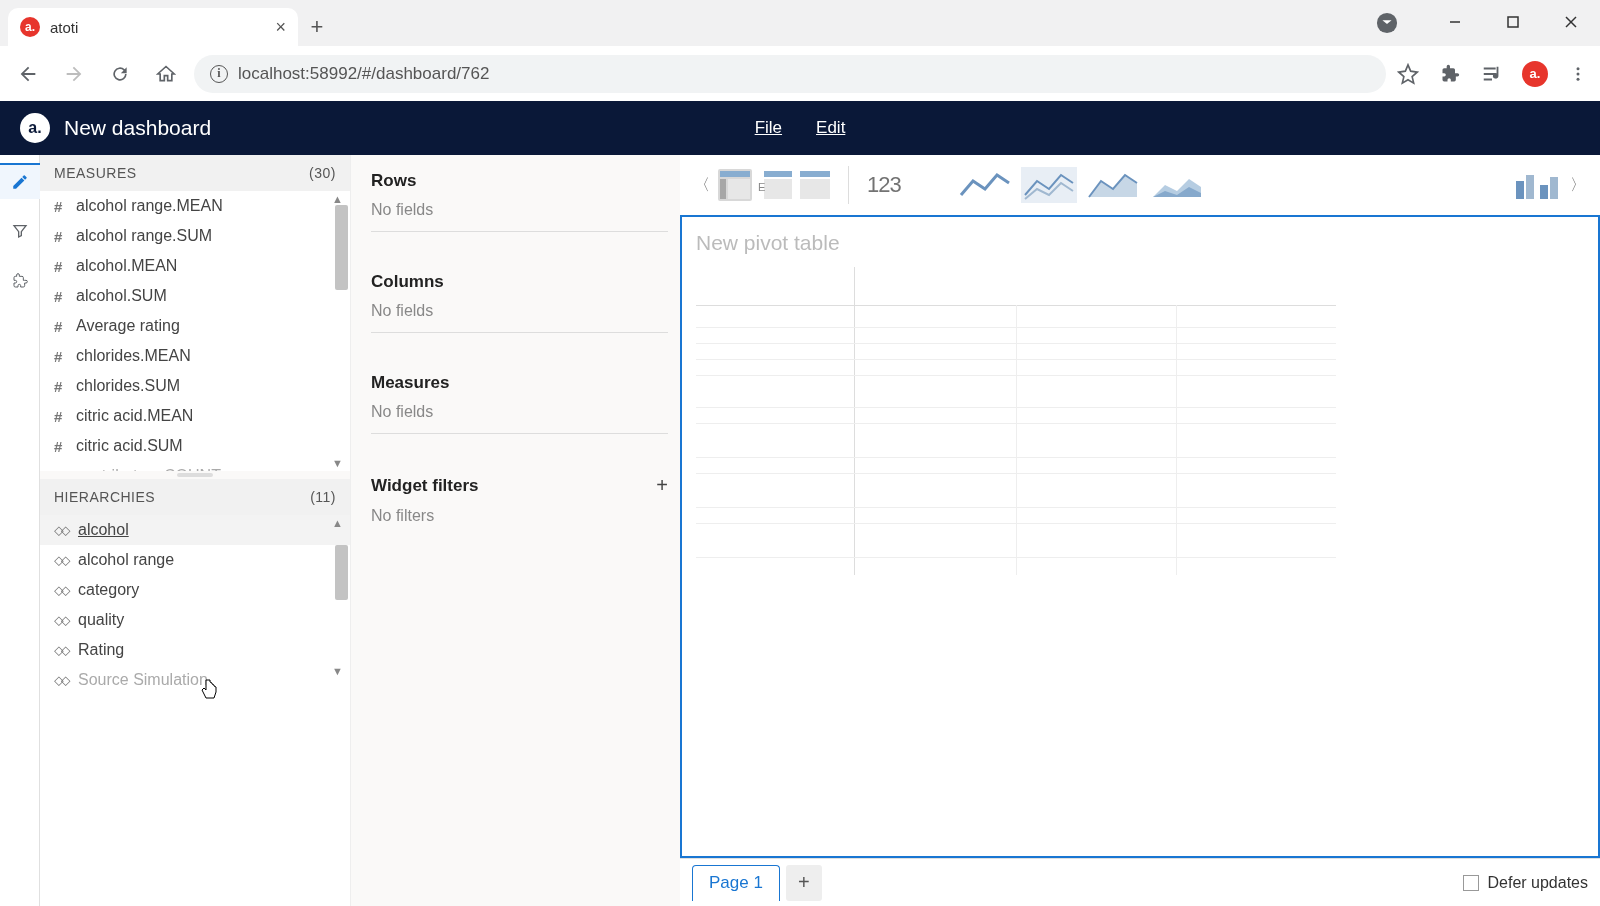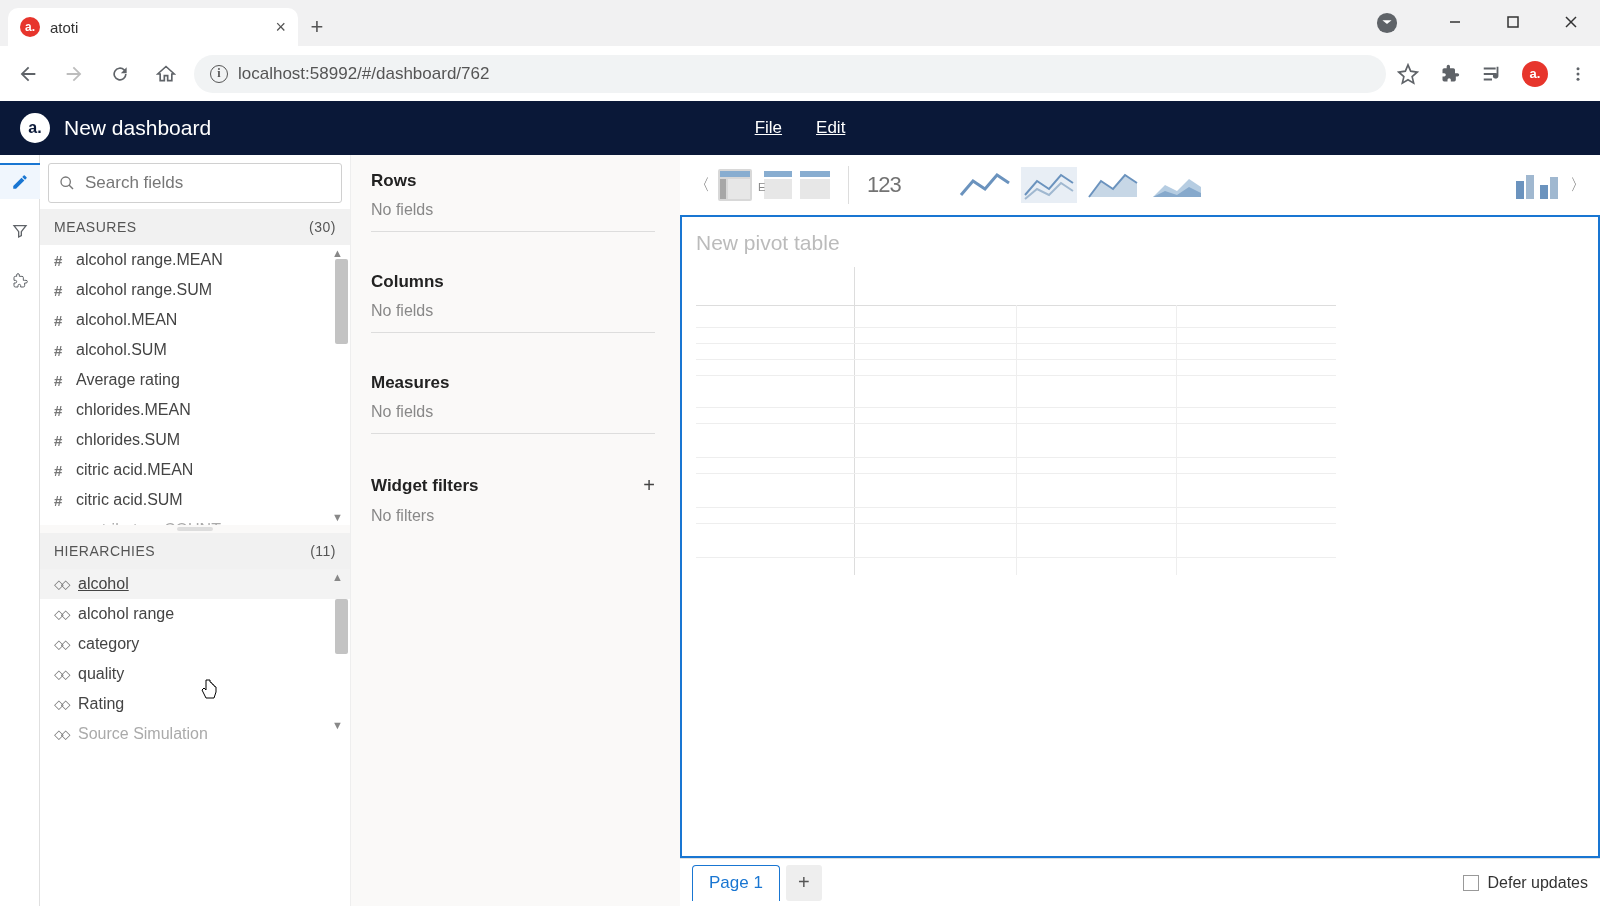--- a/index.html
+++ b/index.html
@@ -55,21 +55,21 @@
   .field-item { height:30px; display:flex; align-items:center; padding:0 14px; gap:10px; font-size:16px; color:#444; }
   .field-item .hash { color:#777; font-size:15px; font-weight:bold; width:12px; }
   .field-item .hier-ic { color:#777; font-size:14px; letter-spacing:-3px; width:14px; }
   .field-item.hover { background:#f3f3f3; }
   .field-item.hover .label { text-decoration:underline; }
   .field-item.cut { color:#aaa; }
   .scroll-arrows { position:absolute; right:2px; width:16px; color:#888; font-size:11px; }
   .scroll-thumb { position:absolute; right:2px; width:13px; background:#c3c3c3; border-radius:2px; }
 
   
-  .config-panel { width:330px; background:#faf9f8; padding:16px 25px 0 20px; border-left:1px solid #eee; }
+  .config-panel { width:330px; background:#faf9f8; padding:16px 12px 0 20px; border-left:1px solid #eee; }
   .config-sec { margin-bottom:40px; border-bottom:1px solid #ddd; padding-bottom:12px; }
   .config-sec .hdr { display:flex; justify-content:space-between; align-items:center; font-size:17px; font-weight:600; color:#222; margin-bottom:10px; }
   .config-sec .empty { color:#888; font-size:16px; }
   .config-sec .plus { font-size:20px; color:#444; font-weight:300; }
 
   
   .canvas-area { flex:1; background:#fff; display:flex; flex-direction:column; position:relative; }
   .widget-toolbar { height:60px; display:flex; align-items:center; padding:0 12px; gap:6px; }
   .wt-arrow { font-size:16px; color:#777; width:20px; text-align:center; }
   .wt-item { padding:2px; border-radius:2px; }
@@ -212,27 +212,20 @@
           </svg>
       </div>
       <div class="rail-item">
         <svg width="16" height="16" viewBox="0 0 24 24">
             <path d="M19 11h-2V7a2 2 0 0 0-2-2h-4V3a2 2 0 0 0-4 0v2H5a2 2 0 0 0-2 2v4h2a2 2 0 0 1 0 4H3v4a2 2 0 0 0 2 2h4v-2a2 2 0 0 1 4 0v2h4a2 2 0 0 0 2-2v-4h2a2 2 0 0 0 0-4z" fill="none" stroke="#5f6368" stroke-width="1.5"></path>
           </svg>
       </div>
     </div>
 
     <div class="fields-panel">
-      <div class="search-box">
-        <svg width="16" height="16" viewBox="0 0 24 24">
-            <circle cx="10" cy="10" r="7" fill="none" stroke="#777" stroke-width="2"></circle>
-            <line x1="15" y1="15" x2="21" y2="21" stroke="#777" stroke-width="2"></line>
-          </svg>
-        <span>Search fields</span>
-      </div>
 
       <div class="section-header">
         <span>MEASURES</span>
         <span>(30)</span>
       </div>
       <div class="measures-list">
         <div class="field-item">
             <span class="hash">#</span>
             <span class="label">alcohol range.MEAN</span>
           </div>

